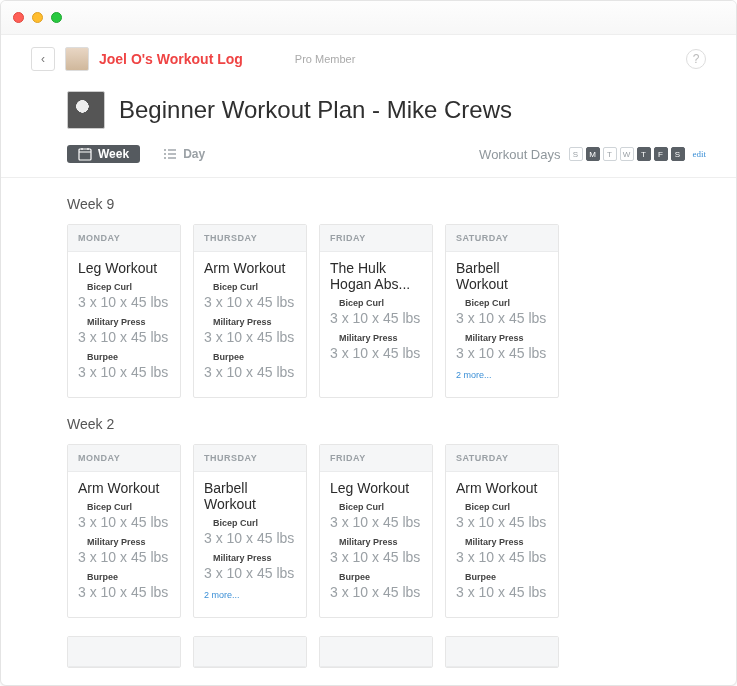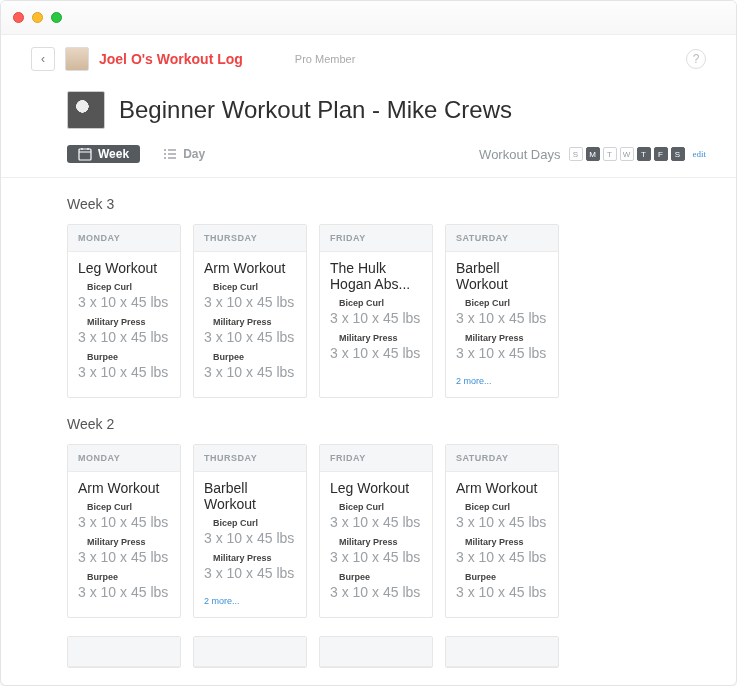--- a/index.html
+++ b/index.html
@@ -35,21 +35,21 @@
   .week-block { padding:18px 30px 0 66px; }
   .week-label { font-size:14px; color:#555; font-weight:400; margin-bottom:12px; }
   .cards { display:flex; gap:12px; }
   .card { width:114px; border:1px solid #e6e6e6; border-radius:2px; background:#fff; overflow:hidden; display:flex; flex-direction:column;}
   .card-head { background:#f5f6f7; border-bottom:1px solid #eaebec; padding:8px 10px; font-size:9px; letter-spacing:0.5px; color:#9aa0a5; font-weight:600;}
   .card-body { padding:8px 10px 10px 10px; }
   .card-title { font-size:14px; font-weight:400; color:#2b2b2b; line-height:1.15; margin-bottom:6px;}
   .ex { margin-bottom:6px; }
   .ex-name { font-size:9px; font-weight:700; color:#444; line-height:1.2;margin-left:9px;}
   .ex-sets { font-size:14px; color:#9aa0a5; line-height:1.3;}
-  .more-link { font-size:9px; color:#3b8fd6; cursor:pointer; margin-top:14px; display:block;}
+  .more-link { font-size:9px; color:#3b8fd6; cursor:pointer; margin-top:8px; display:block;}
   .card.skeleton { height:32px; }
   .card.skeleton .card-head{ height:100%; text-indent:-9999px;}
   
   .icon-cal svg, .icon-list svg { width:14px; height:14px; display:block;}
 </style>
 </head>
 <body>
 
 <div class="window">
 
@@ -113,21 +113,21 @@
           <span class="day-pill on">S</span>
         </div>
       <span class="edit-link">edit</span>
     </div>
   </div>
 
   <div class="divider"></div>
 
   <div class="content" id="weeks-container">
       <div class="week-block">
-        <div class="week-label">Week 3</div>
+        <div class="week-label">Week 9</div>
         <div class="cards">
           <div class="card">
             <div class="card-head">MONDAY</div>
             <div class="card-body">
               <div class="card-title">Leg Workout</div>
               <div class="ex">
                 <div class="ex-name">Bicep Curl</div>
                 <div class="ex-sets">3 x 10 x 45 lbs</div>
               </div>
               <div class="ex">

